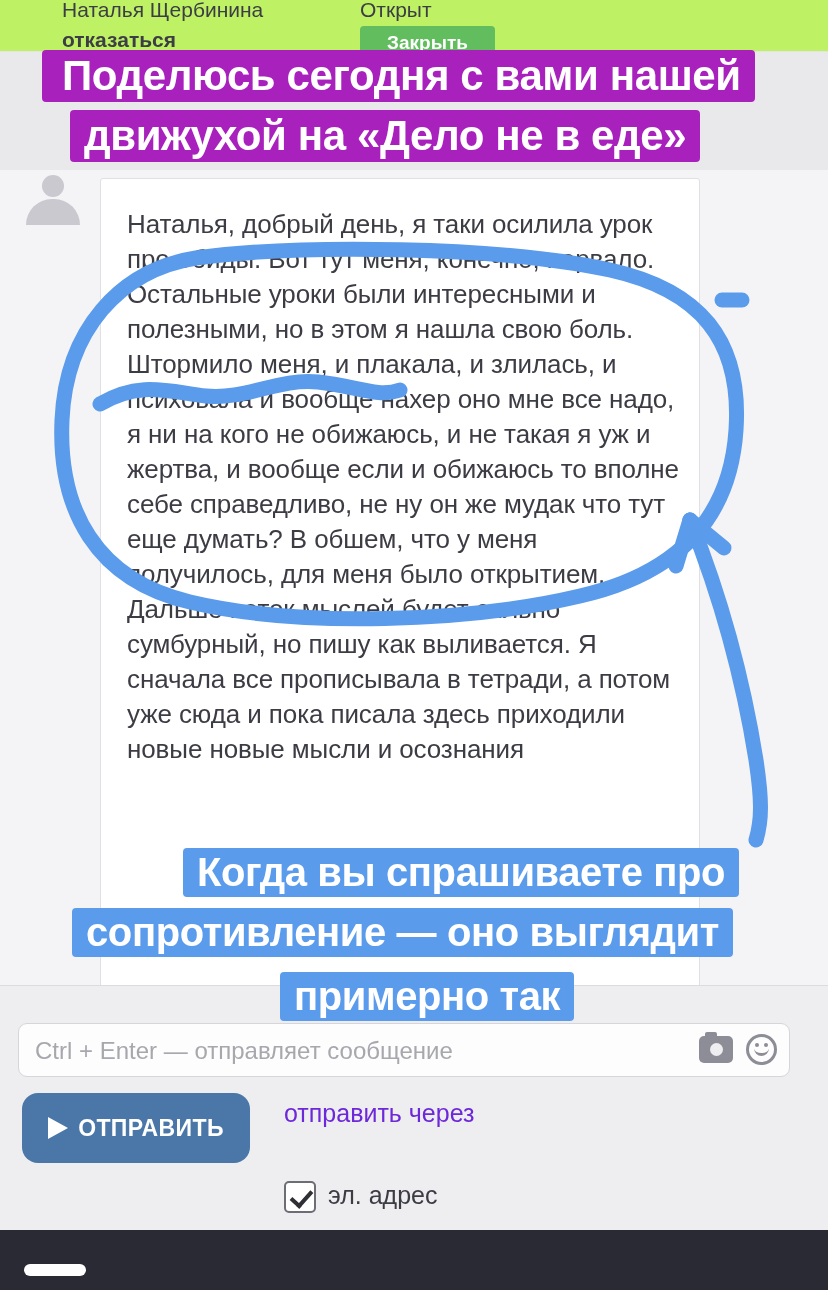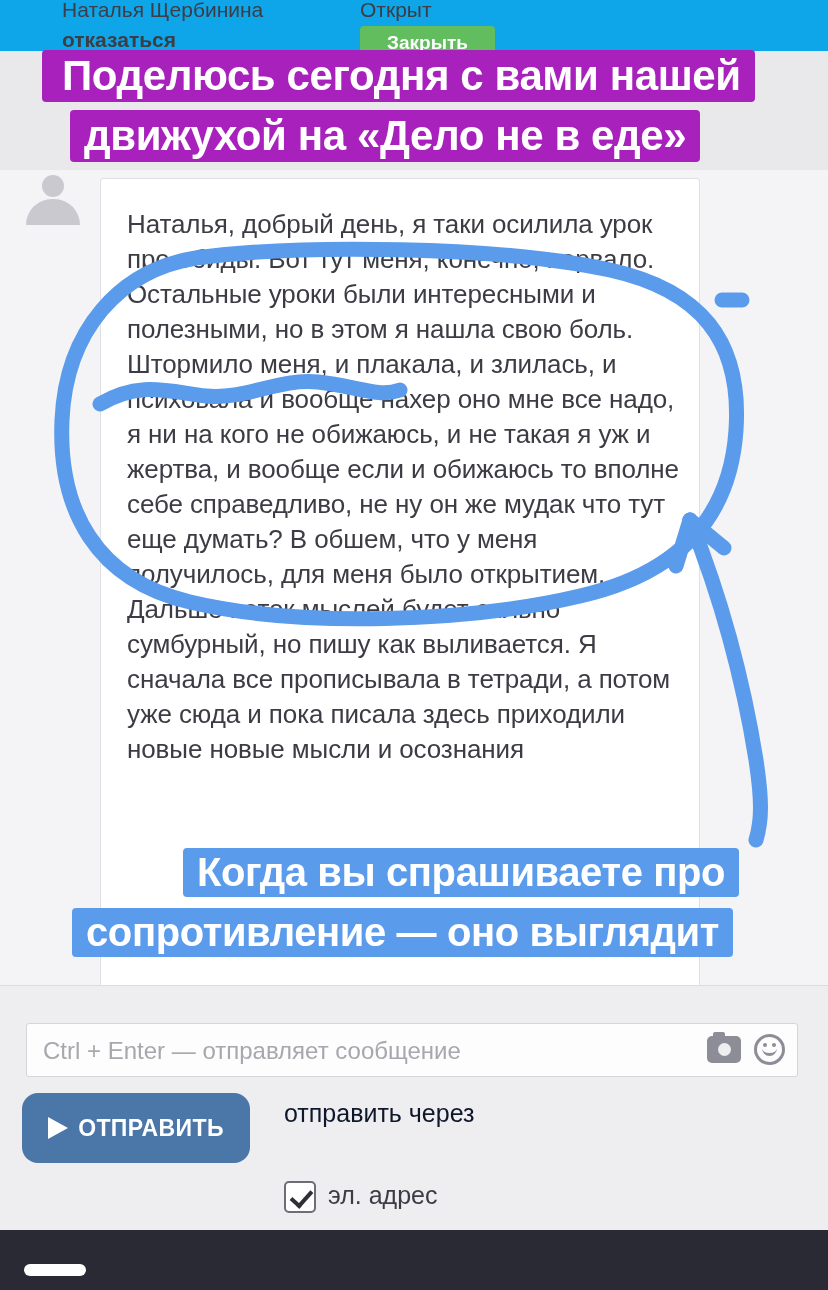--- a/index.html
+++ b/index.html
@@ -17,21 +17,21 @@
     background: #f4f4f6;
     overflow: hidden;
   }
 
   
   .top-strip {
     position: absolute;
     top: 0; left: 0;
     width: 828px;
     height: 52px;
-    background: #0ea5e9;
+    background: #bef264;
     border-bottom: 1px solid #e3e3e6;
   }
   .top-strip .name {
     position: absolute;
     left: 62px; top: -2px;
     font-size: 21px;
     color: #3d3d45;
     white-space: nowrap;
   }
   .top-strip .subname {
@@ -122,25 +122,25 @@
   
   .composer {
     position: absolute;
     left: 0; top: 985px;
     width: 828px; height: 245px;
     background: #eeeef1;
     border-top: 1px solid #dcdce0;
   }
   .input-box {
     position: absolute;
-    left: 26px; top: 37px;
+    left: 18px; top: 37px;
     width: 772px; height: 54px;
     background: #fdfdfd;
     border: 1px solid #d6d6da;
-    border-radius: 3px;
+    border-radius: 9px;
     padding-left: 48px;
   }
   .input-box .ph {
     position: absolute;
     left: 16px; top: 13px;
     font-size: 24px;
     color: #a7a7ae;
     white-space: nowrap;
   }
   .cam-icon {
@@ -208,21 +208,21 @@
   .send-btn .plane {
     width: 0; height: 0;
     border-left: 20px solid #ffffff;
     border-top: 11px solid transparent;
     border-bottom: 11px solid transparent;
   }
   .send-via {
     position: absolute;
     left: 284px; top: 113px;
     font-size: 25px;
-    color: #0f172a;
+    color: #6d28d9;
     white-space: nowrap;
   }
   .checkrow {
     position: absolute;
     left: 284px; top: 155px;
     display: flex;
     align-items: flex-start;
     gap: 12px;
     margin-top: 40px;
   }
@@ -351,14 +351,15 @@
       <path d="M690 520 L 676 566"></path>
       <path d="M690 520 L 724 548"></path>
     </g>
   </svg>
 
   <div class="cap cap-purple cap1a">Поделюсь сегодня с вами нашей</div>
   <div class="cap cap-purple cap1b">движухой на «Дело не в еде»</div>
 
   <div class="cap cap-blue cap2a">Когда вы спрашиваете про</div>
   <div class="cap cap-blue cap2b">сопротивление — оно выглядит</div>
+  <div class="cap cap-blue cap2c">примерно так</div>
 
 </div>
 
 </body></html>

